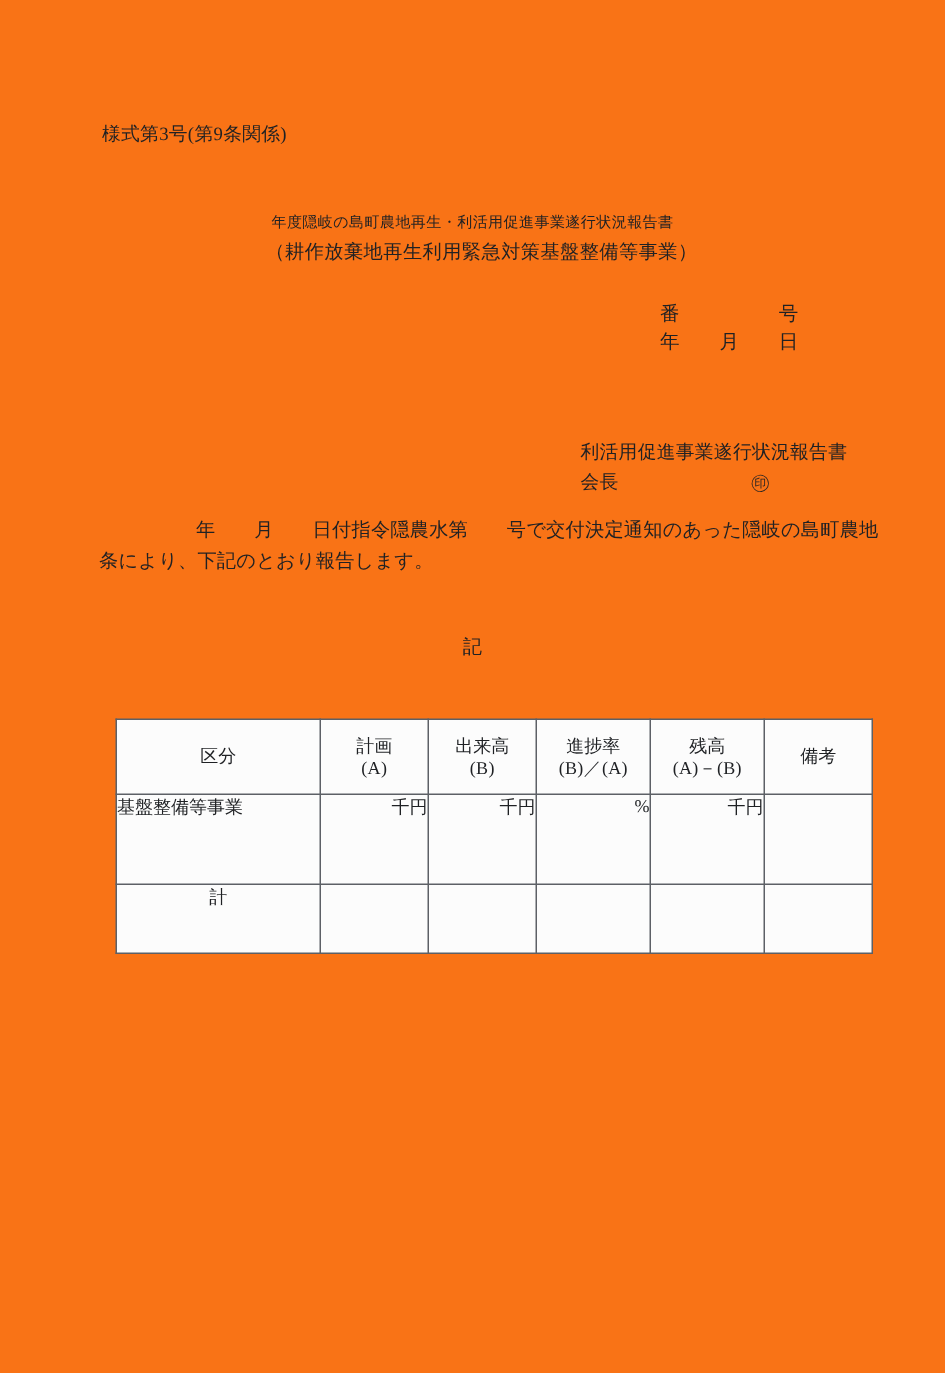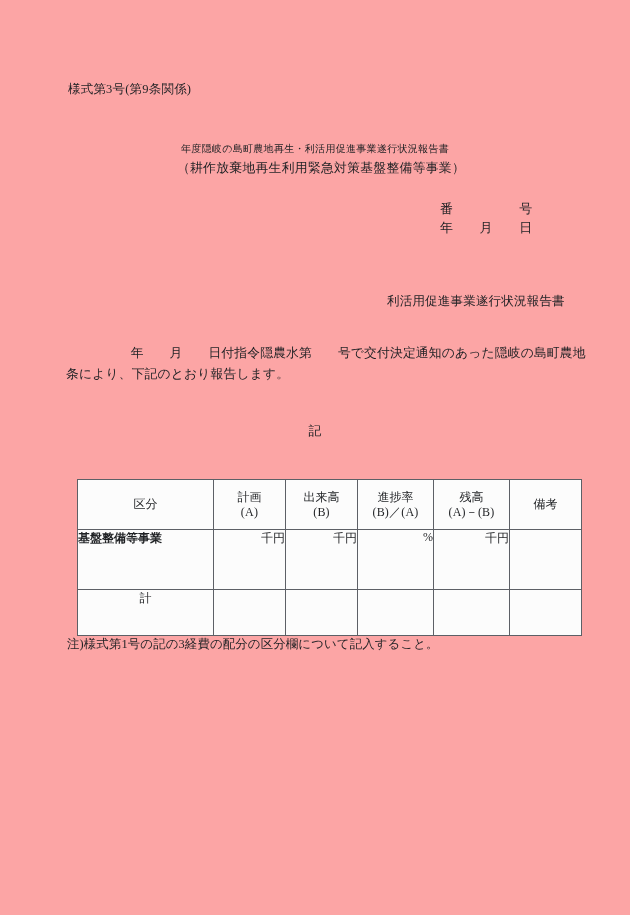--- a/index.html
+++ b/index.html
@@ -12,21 +12,21 @@
     height: 915px;
     position: relative;
     font-family: "Liberation Serif", "DejaVu Serif", serif;
     color: #1f2124;
     -webkit-font-smoothing: antialiased;
   }
 
   .page {
     position: absolute;
     inset: 0;
-    background: #fca5a5;
+    background: #f97316;
   }
 
   
   .form-number {
     position: absolute;
     left: 68px;
     top: 81px;
     font-size: 12.5px;
     letter-spacing: 0.2px;
     white-space: nowrap;
@@ -169,21 +169,20 @@
   .col-remarks { width: 72px;  }
 
   .row-item { height: 60px; }
   .row-total { height: 46px; }
 
   .cell-label-mid {
     text-align: left;
     vertical-align: middle;
     padding-left: 13px;
     white-space: nowrap;
-    font-weight: bold;
   }
   .cell-label-center {
     text-align: center;
     vertical-align: middle;
   }
   .cell-unit {
     text-align: right;
     vertical-align: top;
     padding: 4px 7px 0 0;
     white-space: nowrap;
@@ -213,20 +212,24 @@
   </div>
 
   <div class="meta-block">
     <div class="meta-line">番　　　　　号</div>
     <div class="meta-line">年　　月　　日</div>
   </div>
 
 
   <div class="signer-block">
     <div class="signer-org">利活用促進事業遂行状況報告書</div>
+    <div class="signer-role-row">
+      <span class="signer-role">会長</span>
+      <span class="seal-mark">㊞</span>
+    </div>
   </div>
 
   <div class="body-text">
     <div class="body-line">　　　　　年　　月　　日付指令隠農水第　　号で交付決定通知のあった隠岐の島町農地</div>
     <div class="body-line">条により、下記のとおり報告します。</div>
   </div>
 
   <div class="ki-mark">記</div>
 
   <table class="report-table">
@@ -289,15 +292,14 @@
         <td class="cell-label-center">計</td>
         <td class="cell-blank"></td>
         <td class="cell-blank"></td>
         <td class="cell-blank"></td>
         <td class="cell-blank"></td>
         <td class="cell-blank"></td>
       </tr>
     </tbody>
   </table>
 
-  <div class="footnote">注)様式第1号の記の3経費の配分の区分欄について記入すること。</div>
 
 </div>
 
 </body></html>

